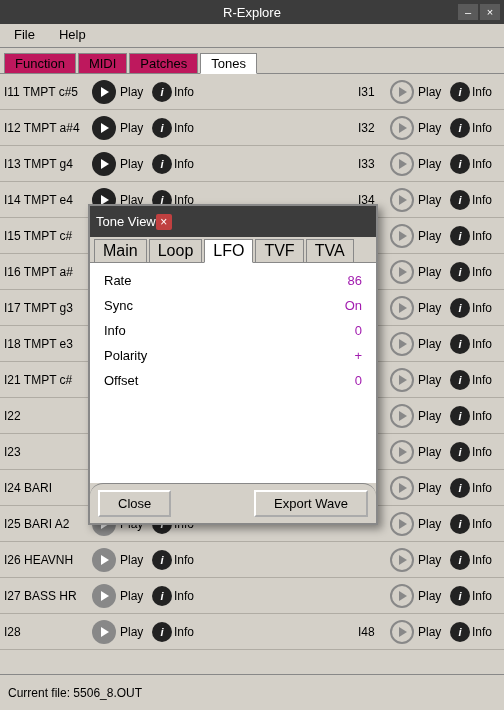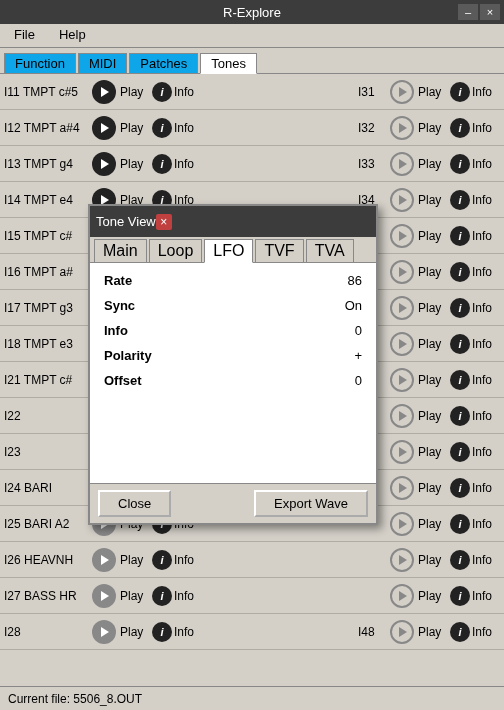--- a/index.html
+++ b/index.html
@@ -67,21 +67,21 @@
       display: flex;
       border-bottom: 1px solid #888;
       padding: 2px 4px 0 4px;
       height: 26px;
       align-items: flex-end;
     }
     .tab {
       padding: 2px 10px;
       border: 1px solid #888;
       border-bottom: none;
-      background: #0ea5e9;
+      background: #be185d;
       cursor: pointer;
       font-size: 13px;
       margin-right: 2px;
     }
     .tab.active {
       background: #fff;
       border-bottom: 1px solid #fff;
       margin-bottom: -1px;
     }
 
@@ -185,21 +185,21 @@
       font-size: 12px;
       color: #000;
     }
 
     
     .status-bar {
       position: absolute;
       bottom: 0;
       left: 0;
       right: 0;
-      height: 24px;
+      height: 36px;
       background: #d4d0c8;
       border-top: 1px solid #888;
       display: flex;
       align-items: center;
       padding: 0 8px;
       font-size: 12px;
     }
 
     
     .modal-overlay {
@@ -274,35 +274,36 @@
       min-height: 220px;
     }
     .dialog-row {
       display: flex;
       justify-content: space-between;
       align-items: center;
       margin-bottom: 10px;
       font-size: 13px;
     }
     .dialog-row-label {
-      font-weight: bold;
+      font-weight: normal;
       color: #000;
       text-align: center;
     }
     .dialog-row-value {
-      color: #000000;
+      color: #a21caf;
     }
 
     
     .dialog-footer {
       display: flex;
       justify-content: space-between;
       padding: 6px 8px;
       background: #d4d0c8;
       border-top: 1px solid #888;
+      border-radius: 13px;
     }
     .dialog-btn {
       padding: 4px 18px;
       background: #d4d0c8;
       border: 2px outset #fff;
       cursor: pointer;
       font-size: 13px;
     }
   </style>
 </head>

